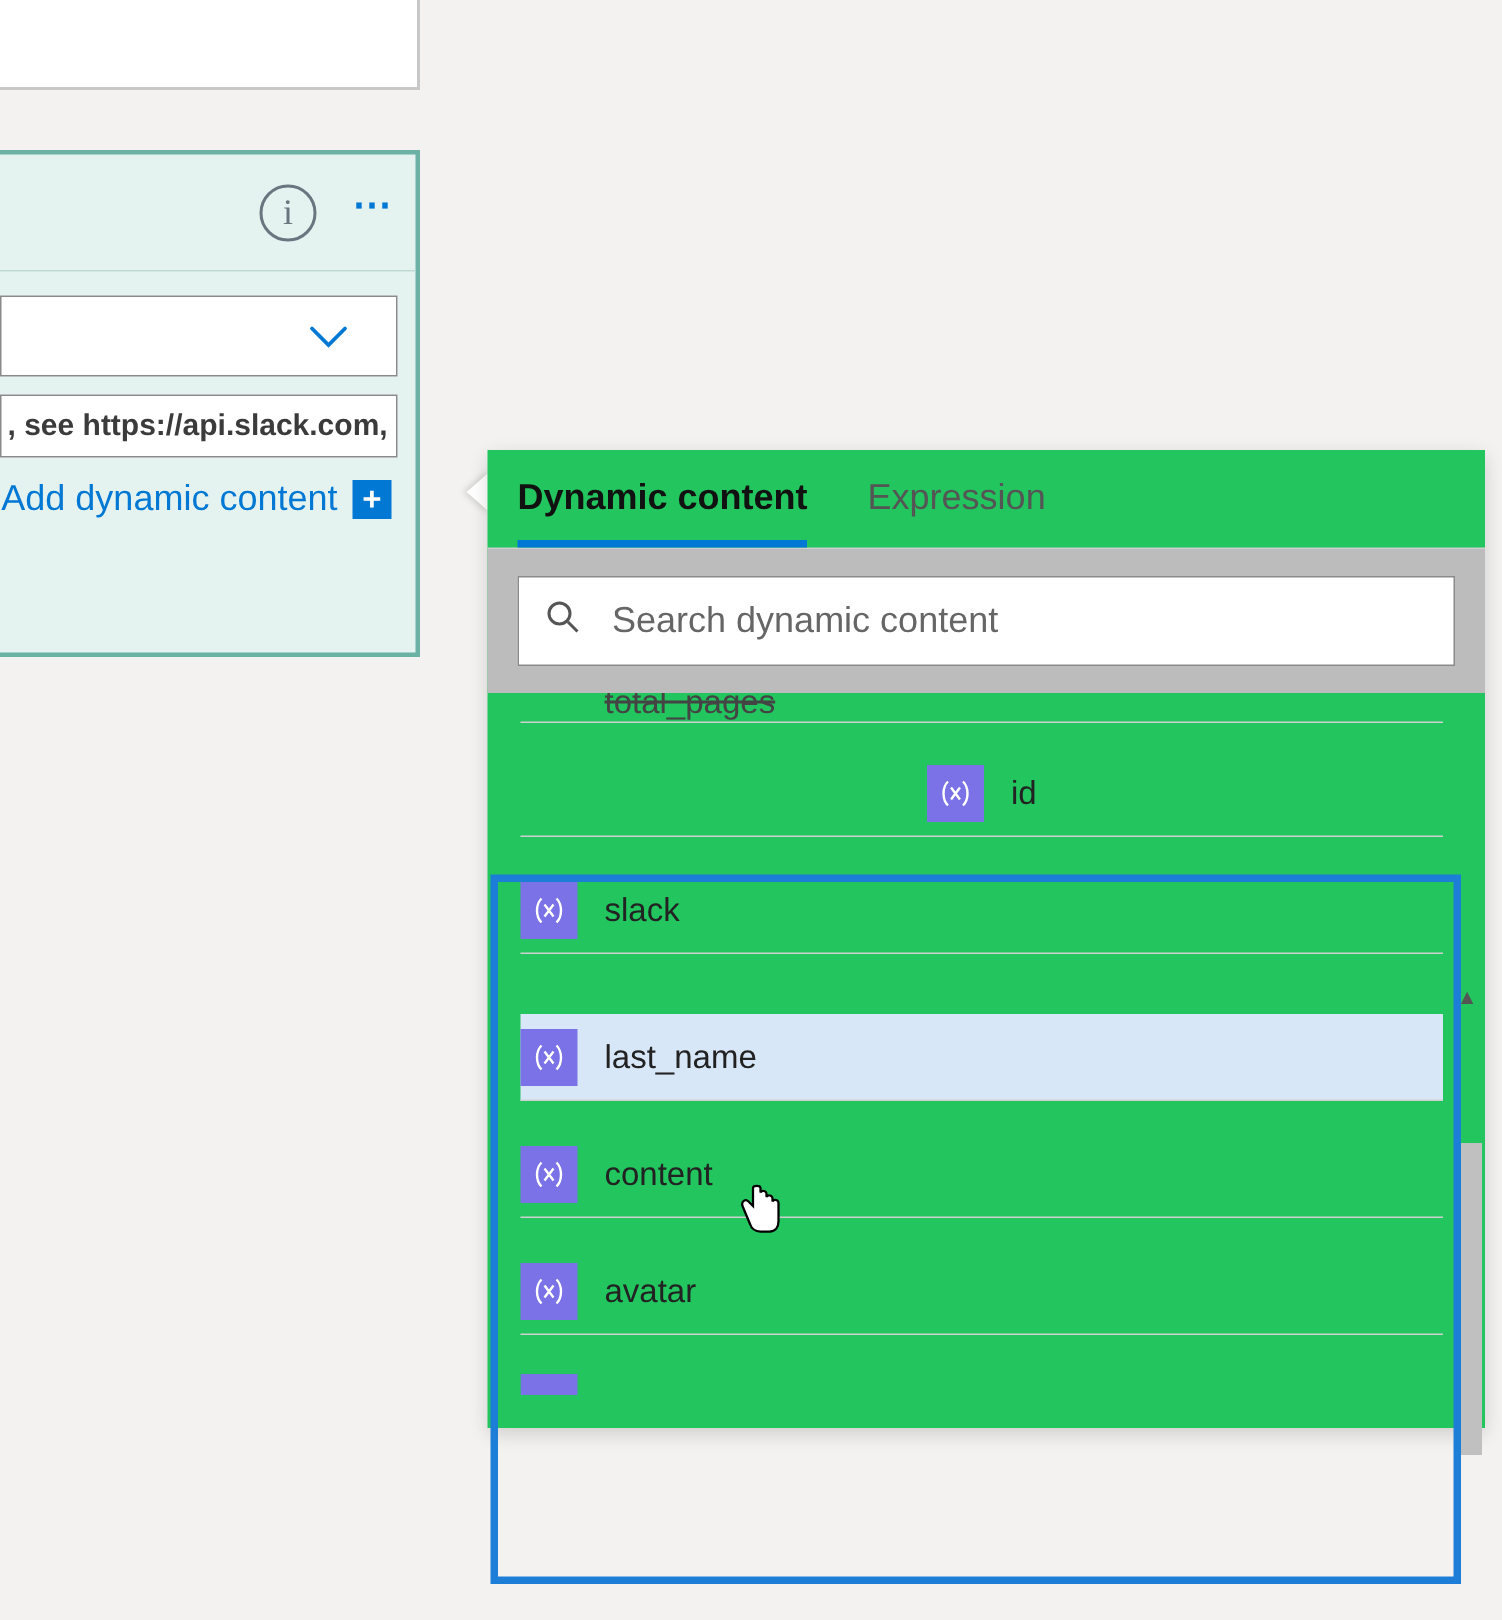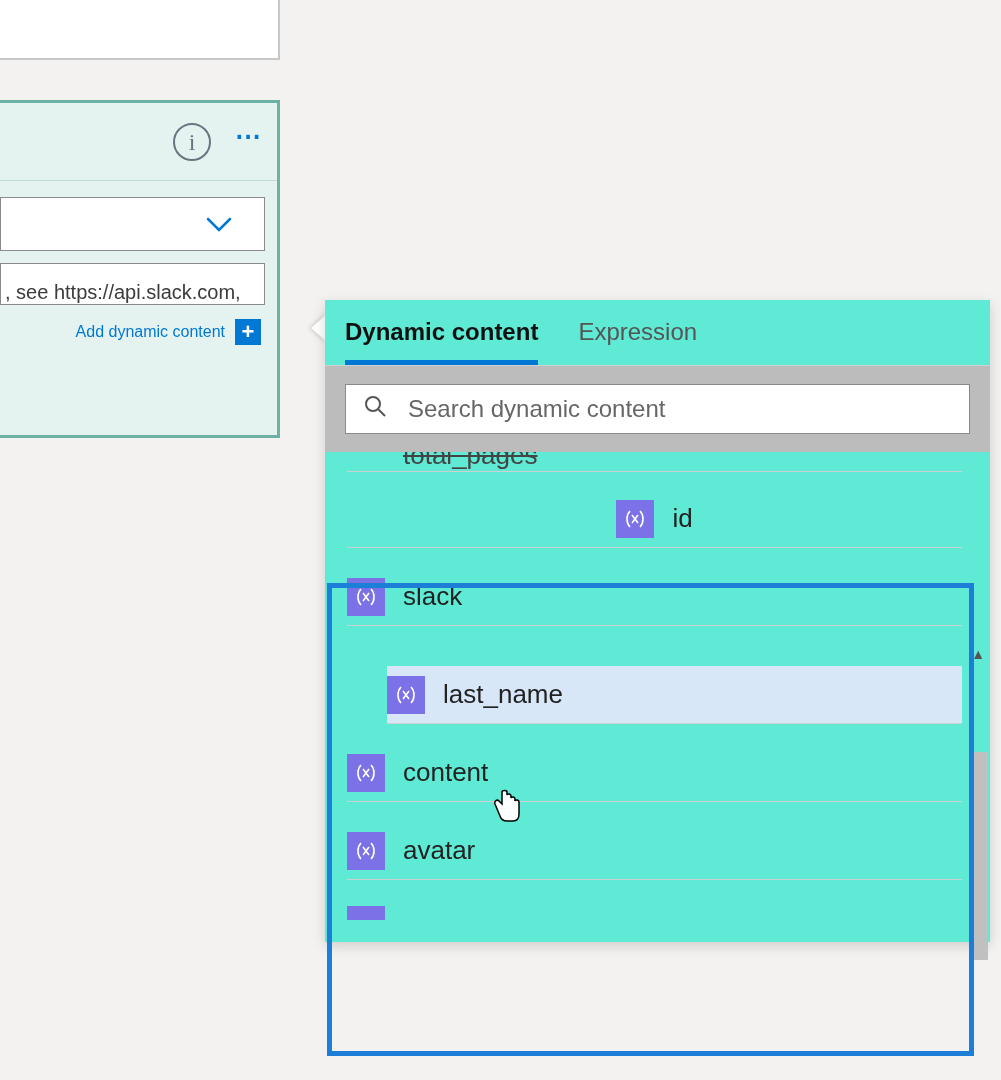--- a/index.html
+++ b/index.html
@@ -84,59 +84,60 @@
     }
     .chevron-down {
       color: #0078d4;
       font-size: 26px;
     }
     .text-field {
       height: 42px;
       background: #ffffff;
       border: 1px solid #8a8a8a;
       display: flex;
-      align-items: flex-end;
+      align-items: center;
       padding-left: 4px;
       color: #3b3b3b;
       font-size: 20px;
       overflow: hidden;
       white-space: nowrap;
+      font-weight: bold;
     }
     .add-dynamic-row {
       display: flex;
       justify-content: flex-end;
       align-items: center;
       gap: 10px;
       margin-top: 14px;
       padding-right: 4px;
     }
     .add-dynamic-link {
       color: #0078d4;
-      font-size: 16px;
+      font-size: 24px;
     }
     .plus-badge {
       width: 26px;
       height: 26px;
       background: #0078d4;
       color: #ffffff;
       display: flex;
       align-items: center;
       justify-content: center;
       font-size: 22px;
       font-weight: 600;
       line-height: 1;
     }
 
     
     .popout {
       position: absolute;
       top: 300px;
       left: 325px;
       width: 665px;
-      background: #5eead4;
+      background: #22c55e;
       box-shadow: 0 4px 12px rgba(0,0,0,0.15);
     }
     .popout-arrow {
       position: absolute;
       top: 314px;
       left: 311px;
       width: 0;
       height: 0;
       border-top: 14px solid transparent;
       border-bottom: 14px solid transparent;
@@ -160,21 +161,21 @@
       font-weight: 600;
       border-bottom: 5px solid #0078d4;
     }
     .search-bar-zone {
       background: #bcbcbc;
       padding: 18px 20px;
     }
     .search-box {
       background: #ffffff;
       border: 1px solid #8a8a8a;
-      height: 50px;
+      height: 60px;
       display: flex;
       align-items: center;
       padding: 0 18px;
       gap: 22px;
     }
     .search-icon-g {
       color: #666;
       font-size: 24px;
     }
     .search-input {
@@ -220,26 +221,25 @@
       width: 38px;
       height: 38px;
       background: #7a72e6;
       display: flex;
       align-items: center;
       justify-content: center;
       flex-shrink: 0;
     }
     .token-icon svg { display: block; }
     .item-label {
-      font-size: 26px;
+      font-size: 22px;
       color: #222;
     }
     .item.hovered {
       background: #d8e7f8;
-      margin-left: 40px;
     }
     .highlight-box {
       position: absolute;
       border: 5px solid #1c7ed6;
       pointer-events: none;
     }
     .hl-main {
       top: 583px;
       left: 327px;
       width: 647px;

